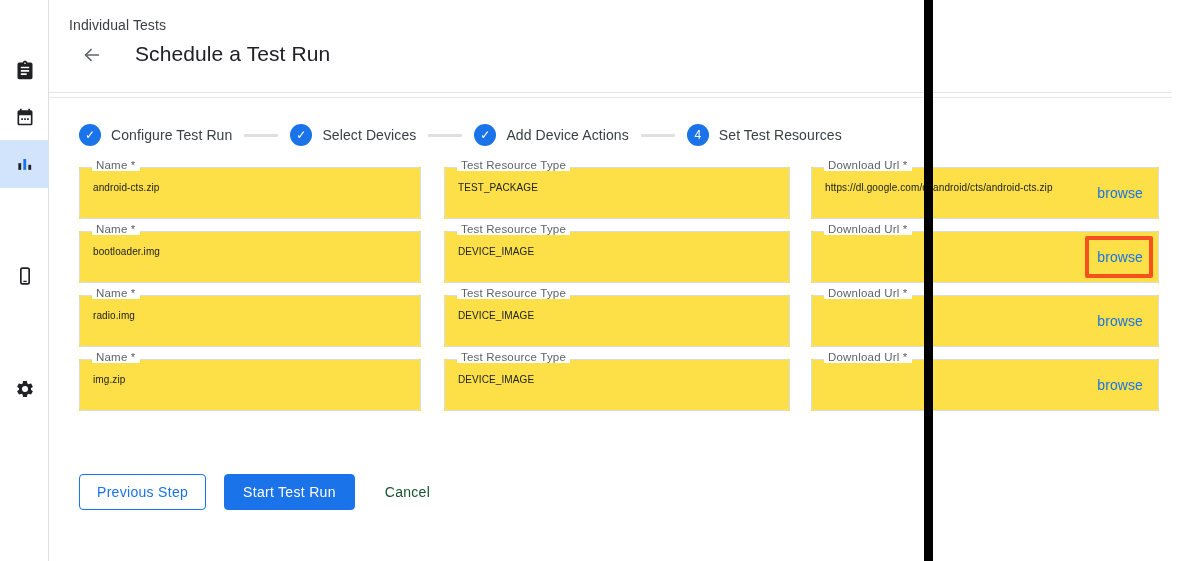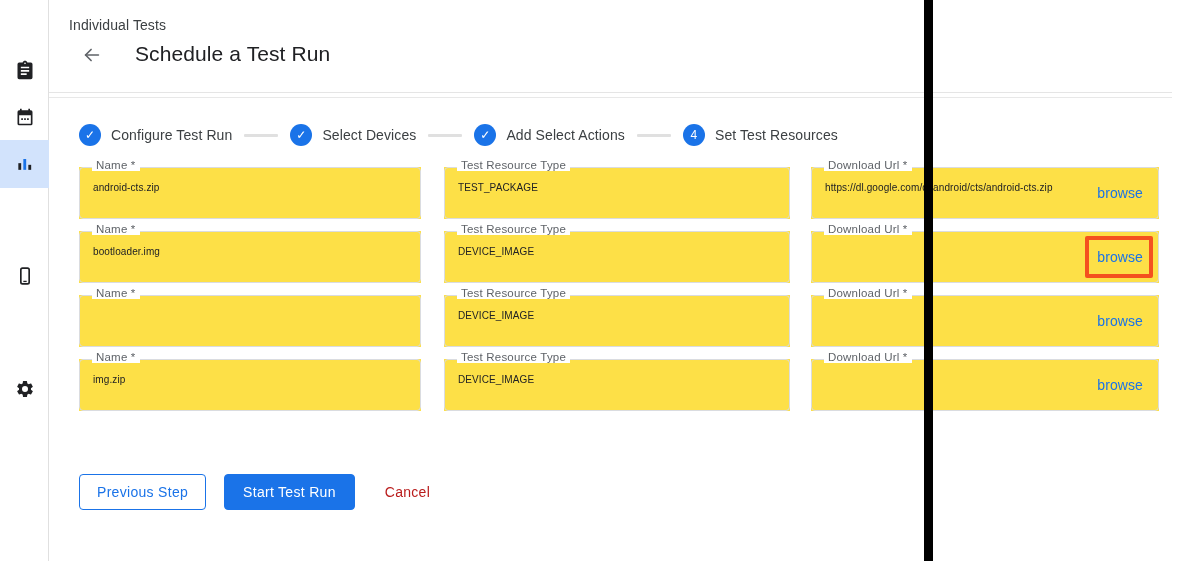--- a/index.html
+++ b/index.html
@@ -187,21 +187,21 @@
     border: 1px solid #1a73e8;
     background: #1a73e8;
     color: #ffffff;
     padding: 12px 18px;
     margin-left: 18px;
     font-weight: 500;
   }
   .btn-text {
     border: none;
     background: transparent;
-    color: #b91c1c;
+    color: #14532d;
     padding: 0 14px;
     margin-left: 16px;
   }
 </style>
 </head>
 <body>
 
 <div id="root">
 
   <div class="nav-rail">
@@ -282,21 +282,21 @@
         </div>
         <div class="step-label">Select Devices</div>
       </div>
 
       <div class="step-connector"></div>
 
       <div class="step">
         <div class="step-circle">
           <span class="num">✓</span>
         </div>
-        <div class="step-label">Add Select Actions</div>
+        <div class="step-label">Add Device Actions</div>
       </div>
 
       <div class="step-connector"></div>
 
       <div class="step">
         <div class="step-circle">
           <span class="num">4</span>
         </div>
         <div class="step-label">Set Test Resources</div>
       </div>
@@ -340,20 +340,21 @@
           <div class="fvalue"></div>
           <div class="browse-link">browse</div>
           <div class="browse-highlight"></div>
         </div>
       </div>
 
       <div class="form-row">
         <div class="field field-name">
           <div class="outline"></div>
           <div class="flabel">Name *</div>
+          <div class="fvalue">radio.img</div>
         </div>
         <div class="field field-type">
           <div class="outline"></div>
           <div class="flabel">Test Resource Type</div>
           <div class="fvalue">DEVICE_IMAGE</div>
         </div>
         <div class="field field-url">
           <div class="outline"></div>
           <div class="flabel">Download Url *</div>
           <div class="fvalue"></div>

